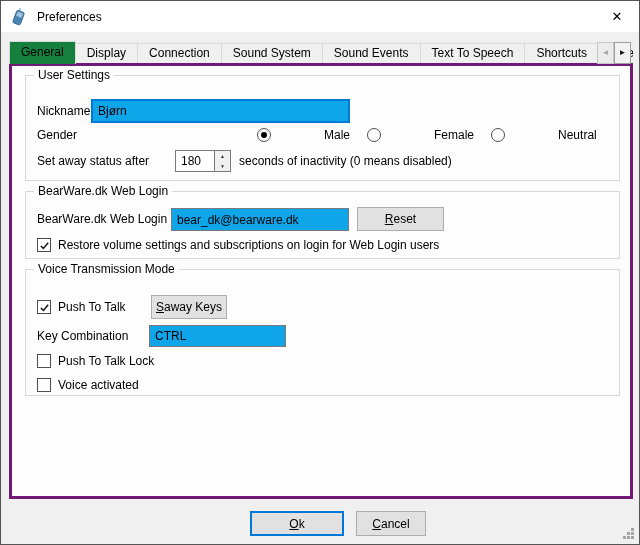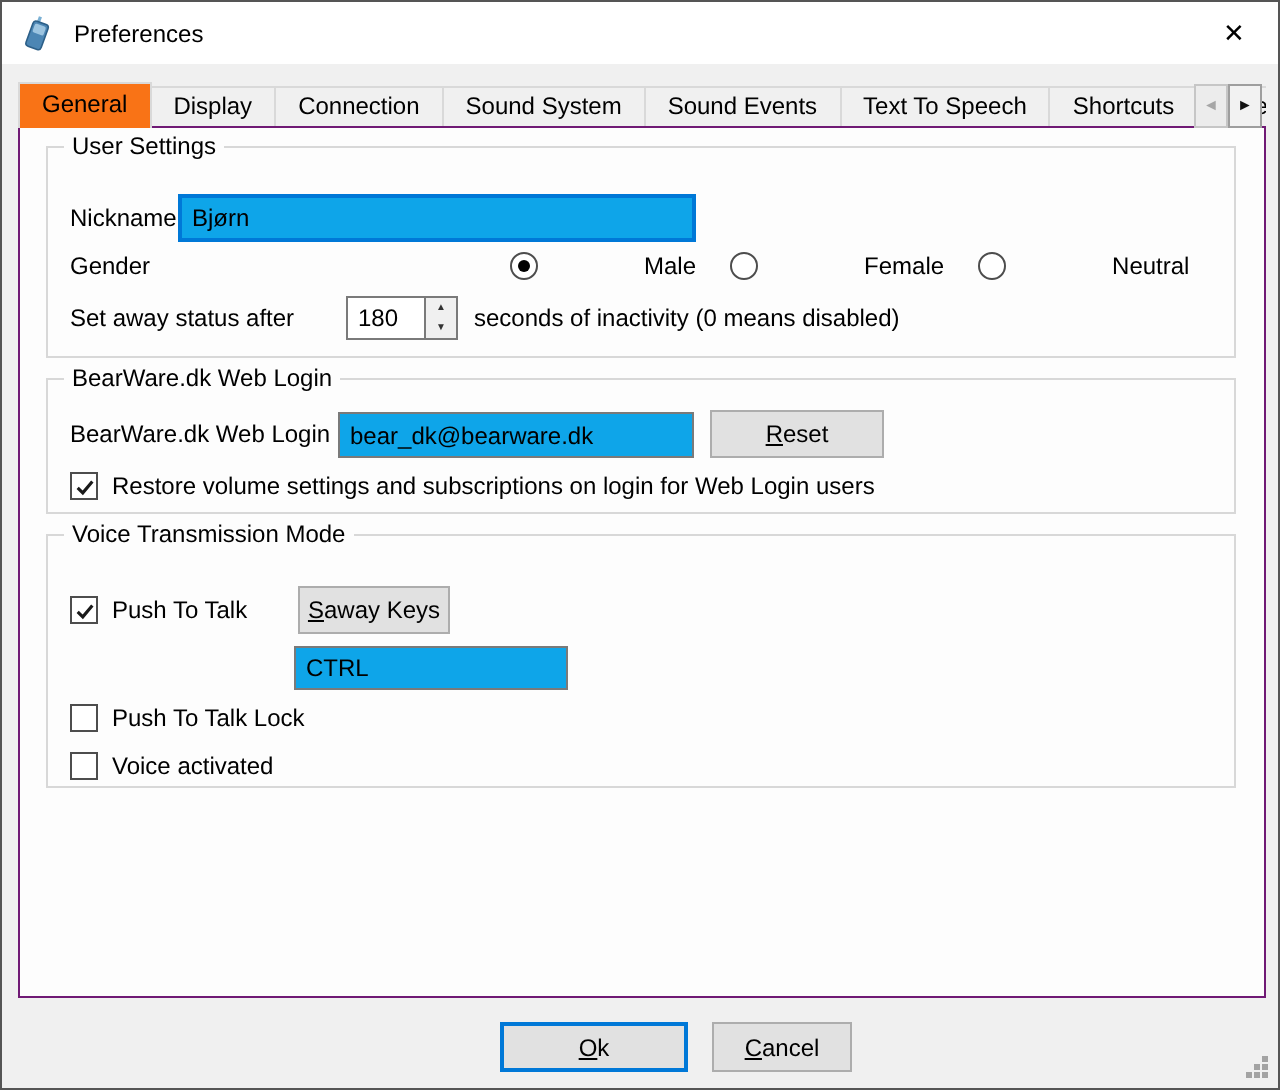--- a/index.html
+++ b/index.html
@@ -37,37 +37,37 @@
     white-space:nowrap;
   }
   .tab {
     height:20px; line-height:19px; padding:0 11px;
     background:#f0f0f0; border:1px solid #d9d9d9; border-bottom:none;
     margin-bottom:1px; margin-right:-1px; flex:0 0 auto;
     text-align:center;
   }
   .tab.active {
     height:23px; line-height:21px;
-    background:#f97316; border:1px solid #d9d9d9; border-bottom:none;
+    background:#15803d; border:1px solid #d9d9d9; border-bottom:none;
     margin-bottom:0; z-index:3; position:relative;
   }
   .tabscroll {
     position:absolute; top:41px; right:8px; height:22px;
     display:flex; z-index:4;
   }
   .tabscroll .sbtn {
     width:17px; height:22px; display:flex; align-items:center; justify-content:center;
     font-size:8px; line-height:1;
   }
   .sbtn.left  { color:#a6a6a6; background:#ececec; border:1px solid #c6c6c6; }
   .sbtn.right { color:#111;    background:#f2f2f2; border:1px solid #9e9e9e; }
   
   .tabframe {
     position:absolute; top:62px; left:8px; width:624px; height:436px;
-    background:#fdfdfd; border:1px solid #701a75; z-index:1;
+    background:#fdfdfd; border:3px solid #701a75; z-index:1;
   }
   .group {
     position:absolute; border:1px solid #d8d8d8;
   }
   .group-title {
     position:absolute; top:-8px; left:8px; background:#fdfdfd; padding:0 4px;
   }
   .g1 { left:13px; top:9px;   width:595px; height:106px; }
   .g2 { left:13px; top:125px; width:595px; height:68px;  }
   .g3 { left:13px; top:203px; width:595px; height:127px; }
@@ -224,20 +224,21 @@
           <svg width="11" height="11" viewBox="0 0 12 12">
               <polyline points="2,6.5 4.8,9.2 10,3" fill="none" stroke="#1a1a1a" stroke-width="1.7"></polyline>
             </svg>
         </span>
         <span class="cb-label">Push To Talk</span>
       </div>
       <div class="btn" style="left:125px; top:25px; width:76px; height:24px;">
         <span><span class="mn">S</span><span>away Keys</span></span>
       </div>
 
+      <span class="lbl" style="left:11px; top:55px;">Key Combination</span>
       <input class="txt" style="left: 123px; top: 55px; width: 137px;" value="CTRL">
 
       <div class="checkrow" style="left:11px; top:84px;">
         <span class="checkbox"></span>
         <span class="cb-label">Push To Talk Lock</span>
       </div>
 
       <div class="checkrow" style="left:11px; top:108px;">
         <span class="checkbox"></span>
         <span class="cb-label">Voice activated</span>

